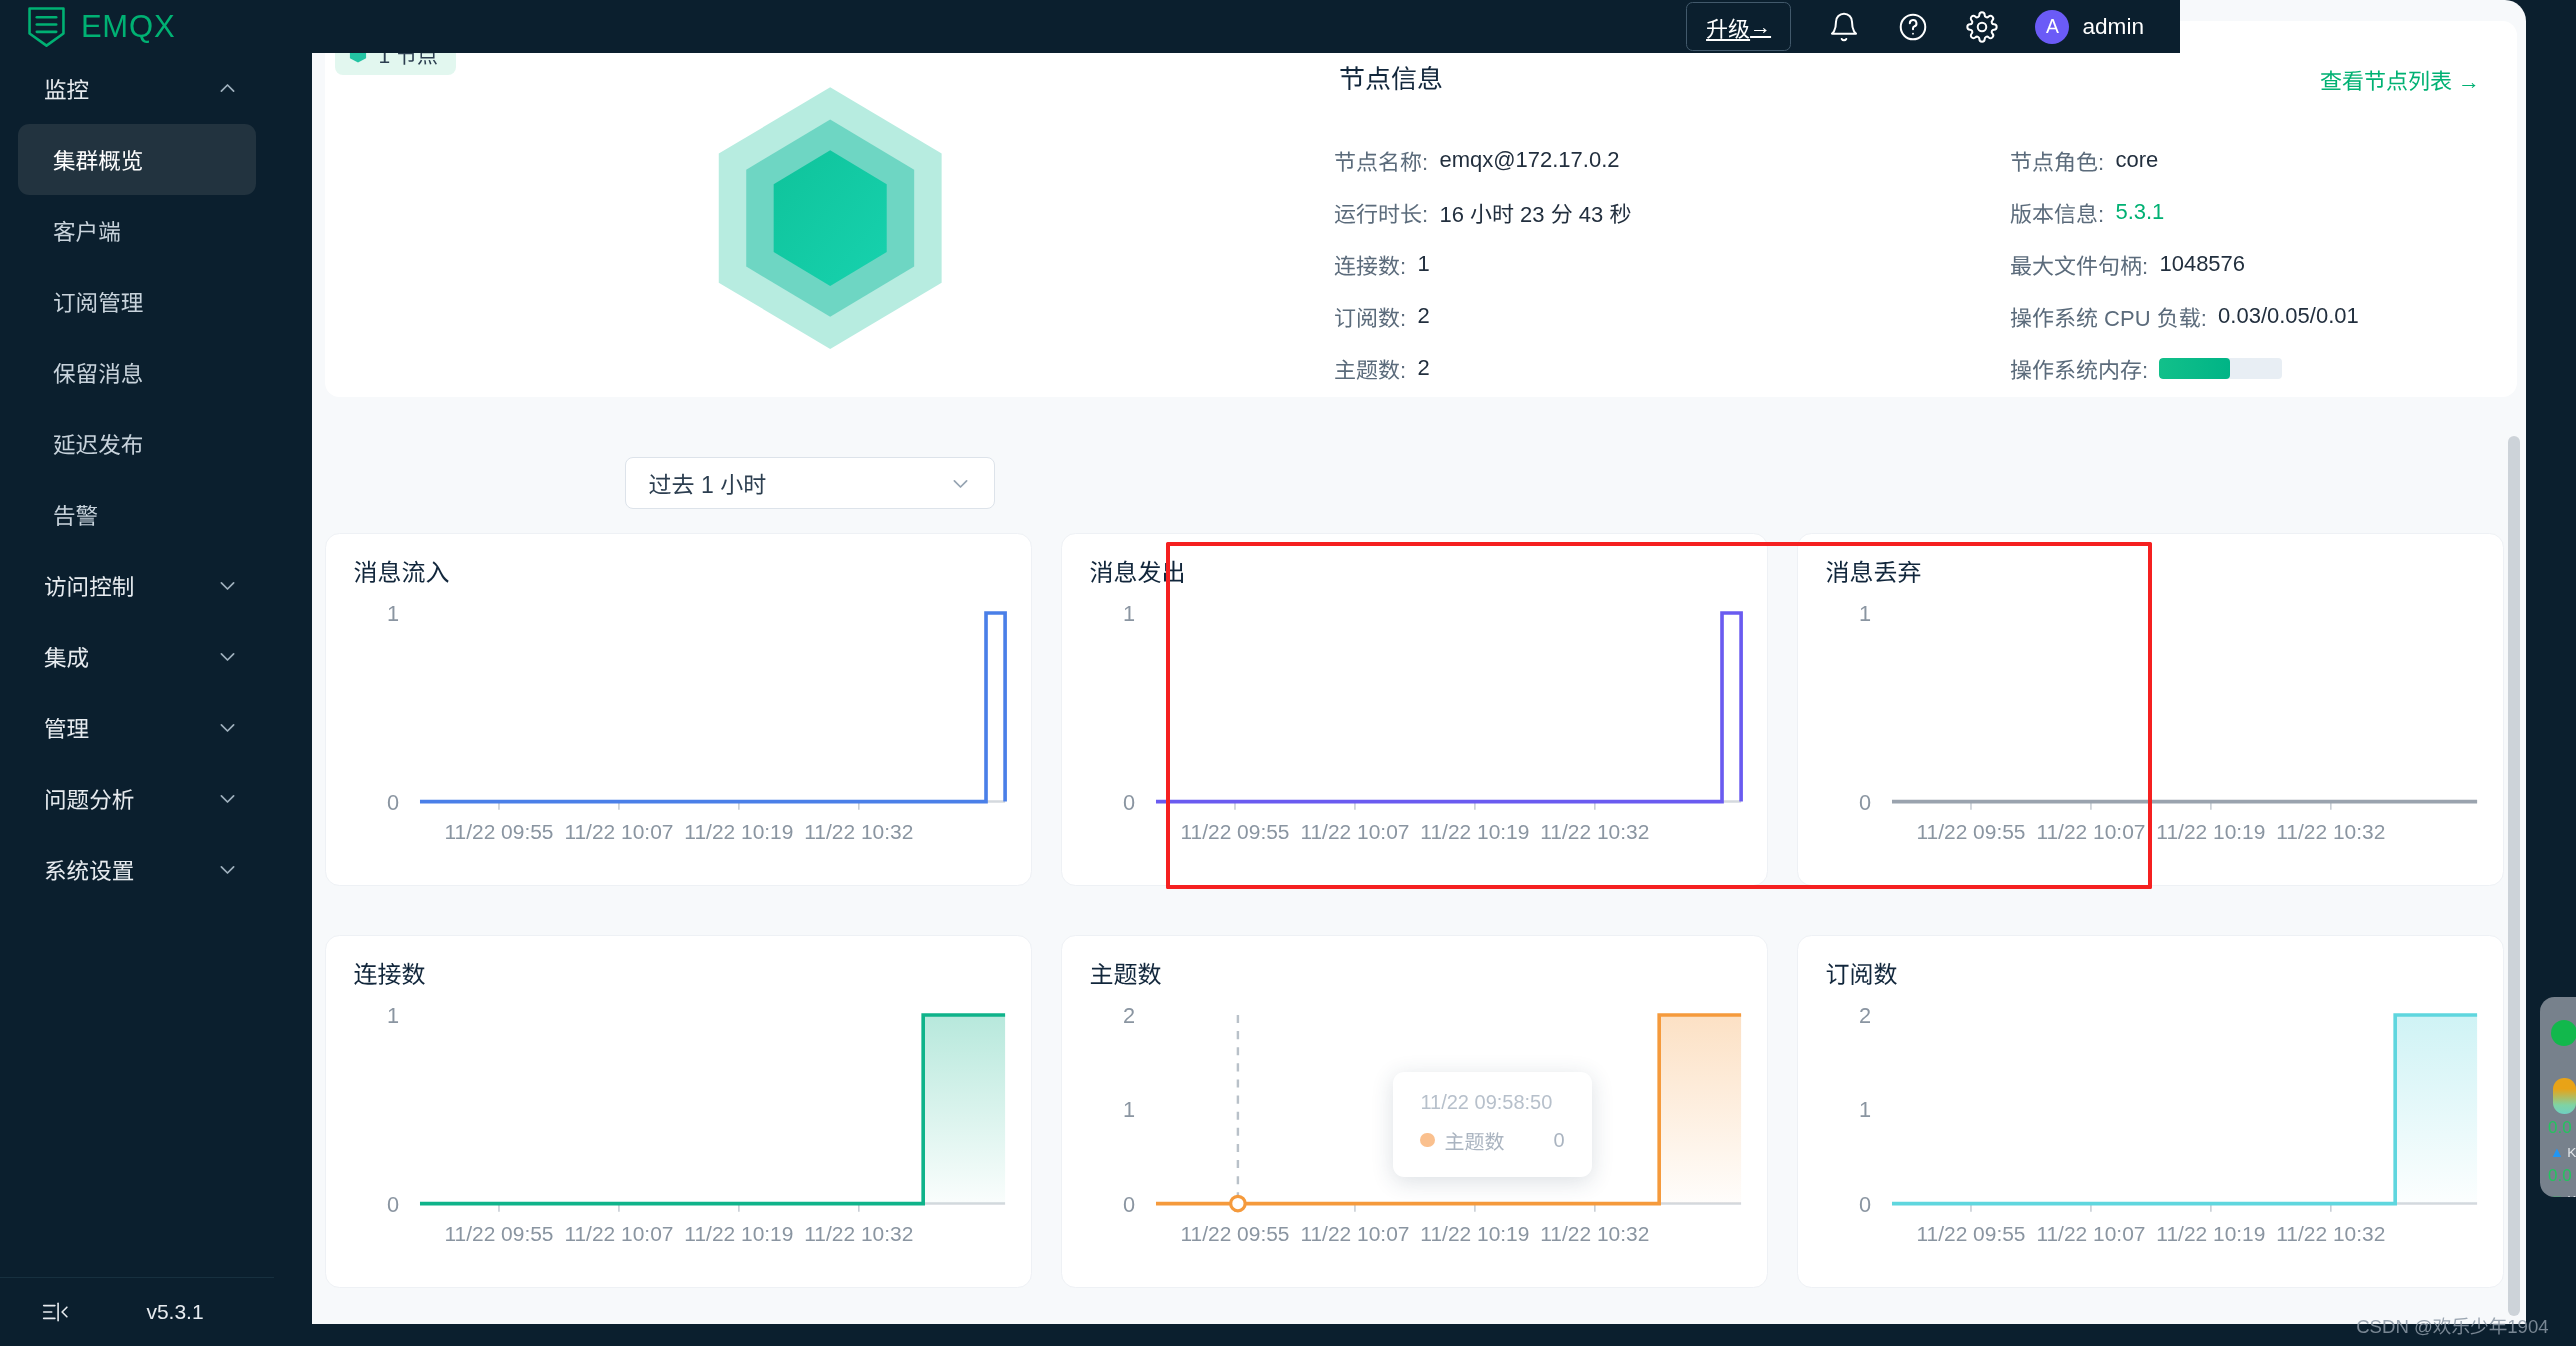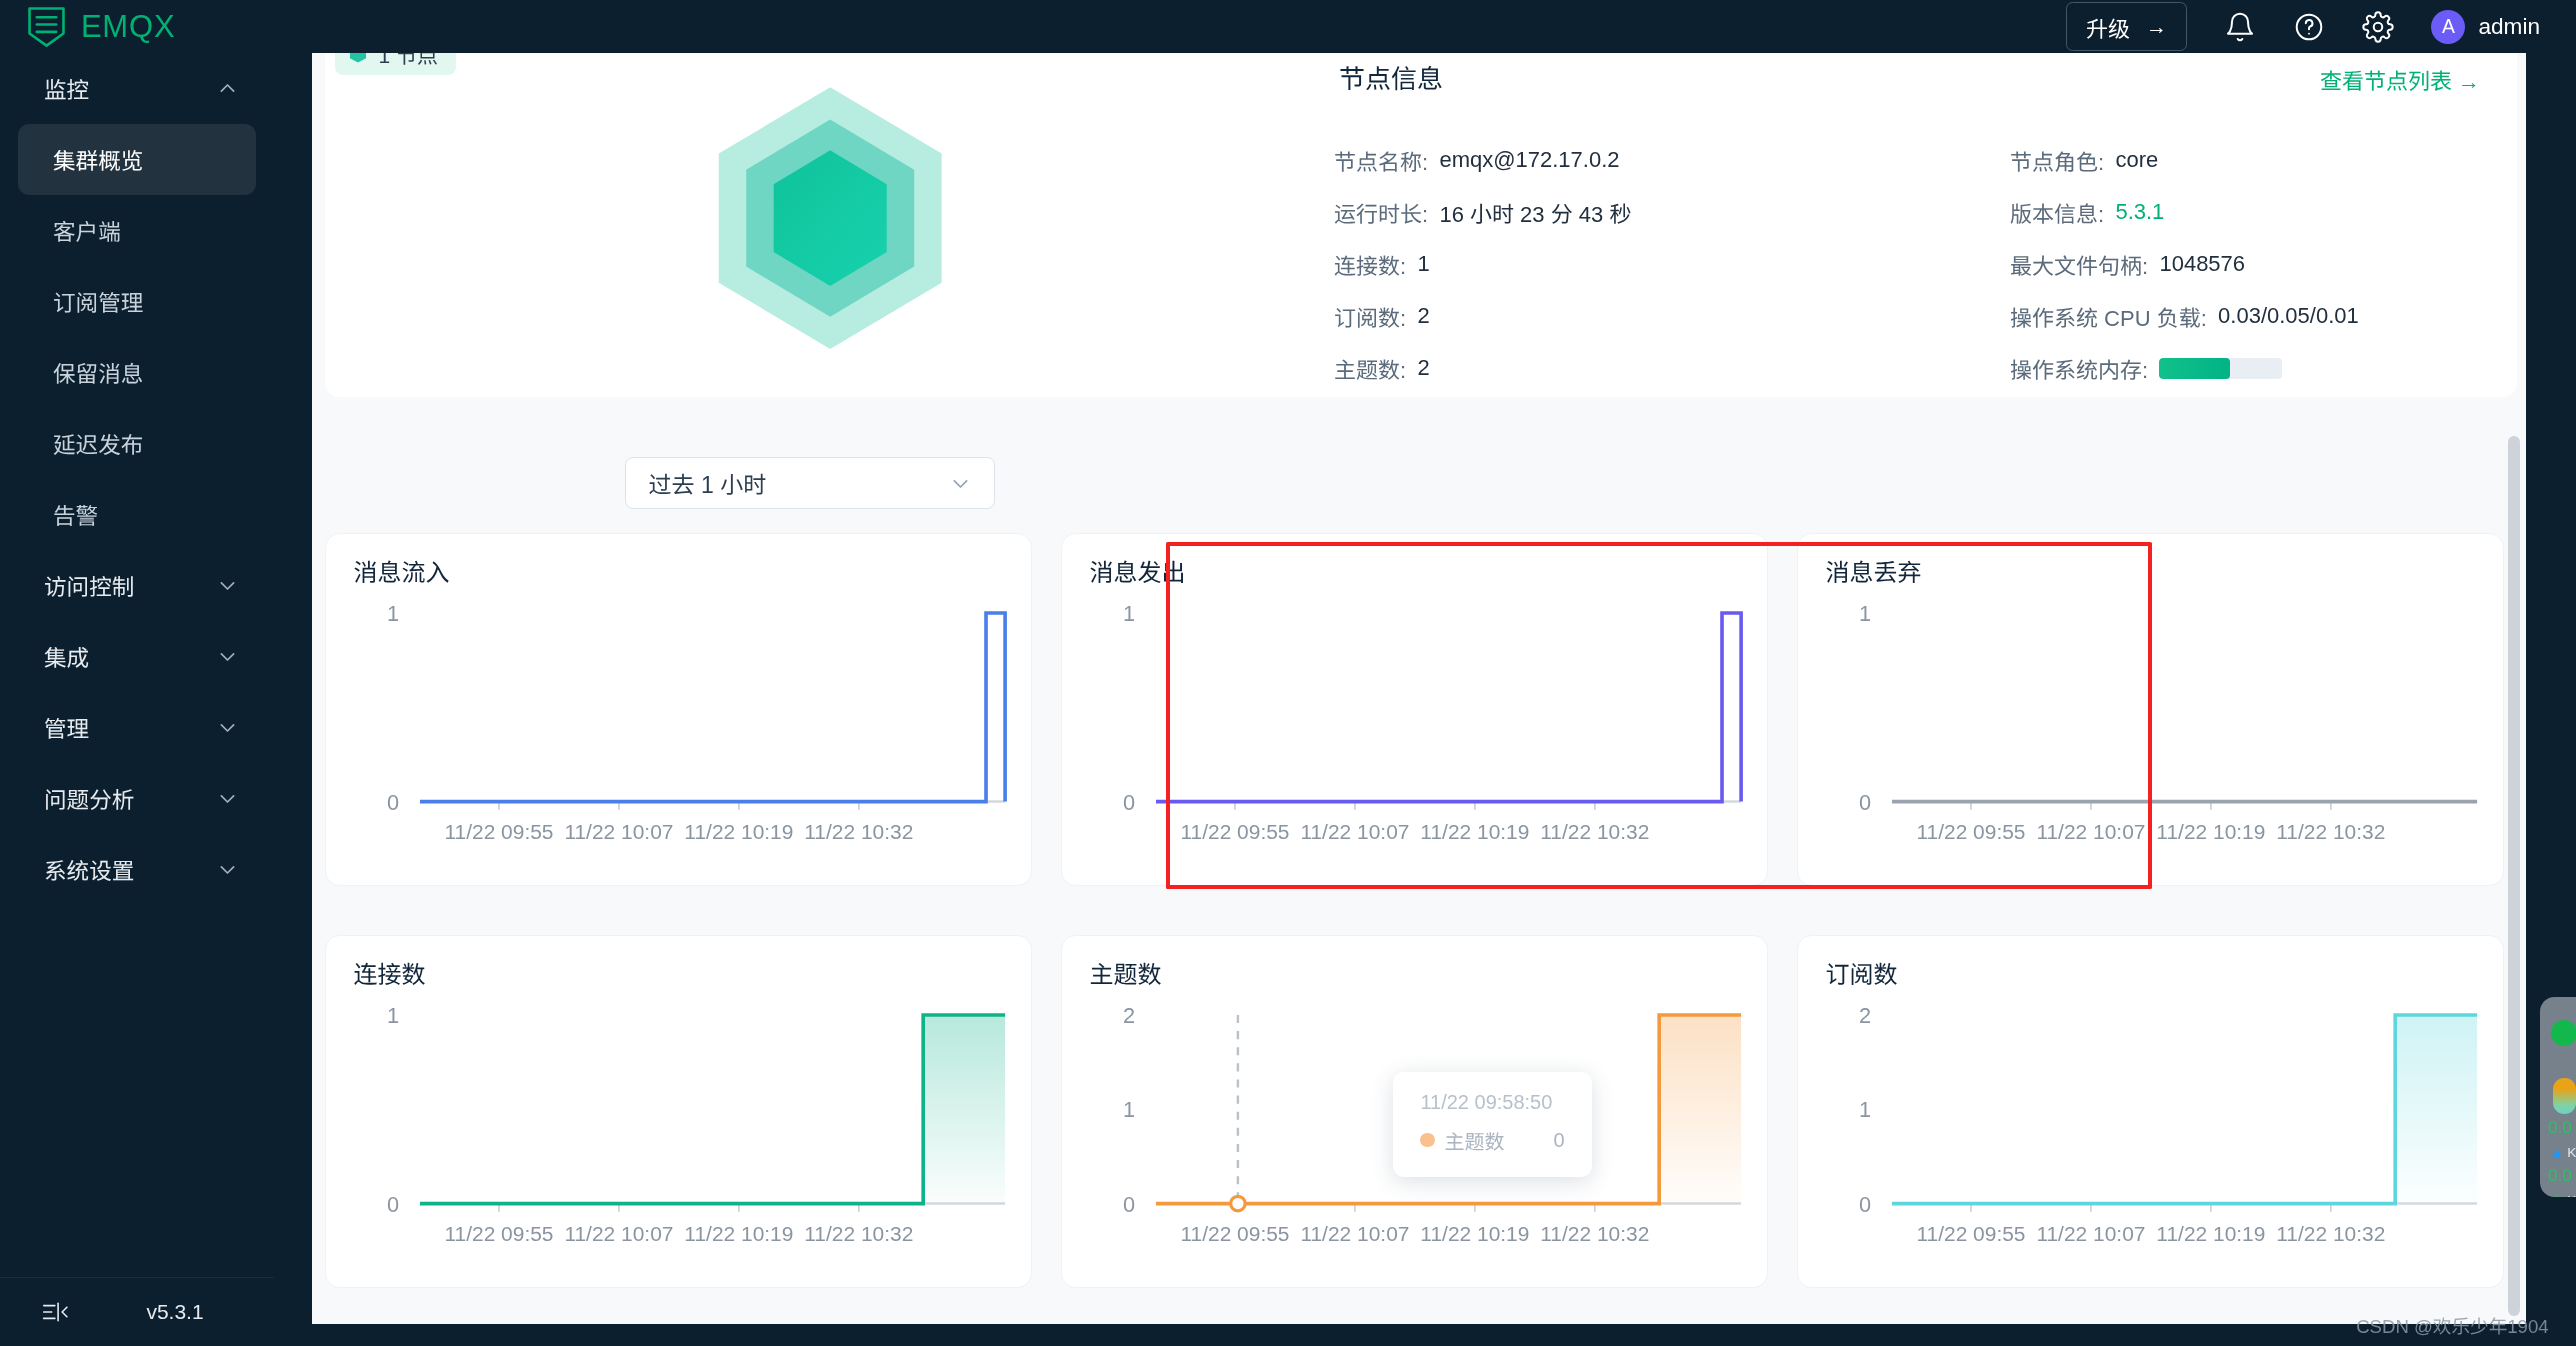--- a/index.html
+++ b/index.html
@@ -7,34 +7,34 @@
   html, body {
     width: 2576px; height: 1346px;
     overflow: hidden;
     font-family: "Liberation Sans", "DejaVu Sans", sans-serif;
     background: #0B1F2E;
   }
   #app { position: relative; width: 2576px; height: 1346px; background: #0B1F2E; }
 
   
   .topbar {
-    position: absolute; top: 0; left: 0; width: 2576px; height: 53px;
+    position: absolute; top: 0; left: 0; width: 2180px; height: 53px;
     background: #0B1F2E; display: flex; align-items: center; z-index: 40;
   }
   .brand { display: flex; align-items: center; gap: 14.5px; padding-left: 27.4px; width: 274px; }
   .brand-logo { width: 39px; height: 42px; flex: none; }
   .brand-name { color: #00B173; font-size: 31px; letter-spacing: 0.8px; font-weight: 400; }
 
   .topbar-right {
     margin-left: auto; display: flex; align-items: center; gap: 37px; padding-right: 36px;
   }
   .upgrade-btn {
-    display: flex; align-items: center; gap: 16px;
+    display: flex; align-items: center; 
     border: 0.8px solid #42596b; border-radius: 6.5px;
-    padding: 7.3px 19.4px; color: #fff; font-size: 22px; background: transparent; cursor: pointer;
+    padding: 7.3px 19.4px; color: #fff; font-size: 22px; background: transparent; cursor: pointer; text-decoration: underline;
   }
   .upgrade-btn .arrow { font-size: 21px; line-height: 1; }
   .ticon { width: 32px; height: 32px; color: #ffffff; cursor: pointer; display:block; }
   .user-box { display: flex; align-items: center; gap: 13px; cursor: pointer; }
   .avatar {
     width: 34px; height: 34px; border-radius: 50%;
     background: #6B5BF7; color: #fff; font-size: 19.4px;
     display: flex; align-items: center; justify-content: center;
   }
   .username { color: #ffffff; font-size: 22.6px; }

